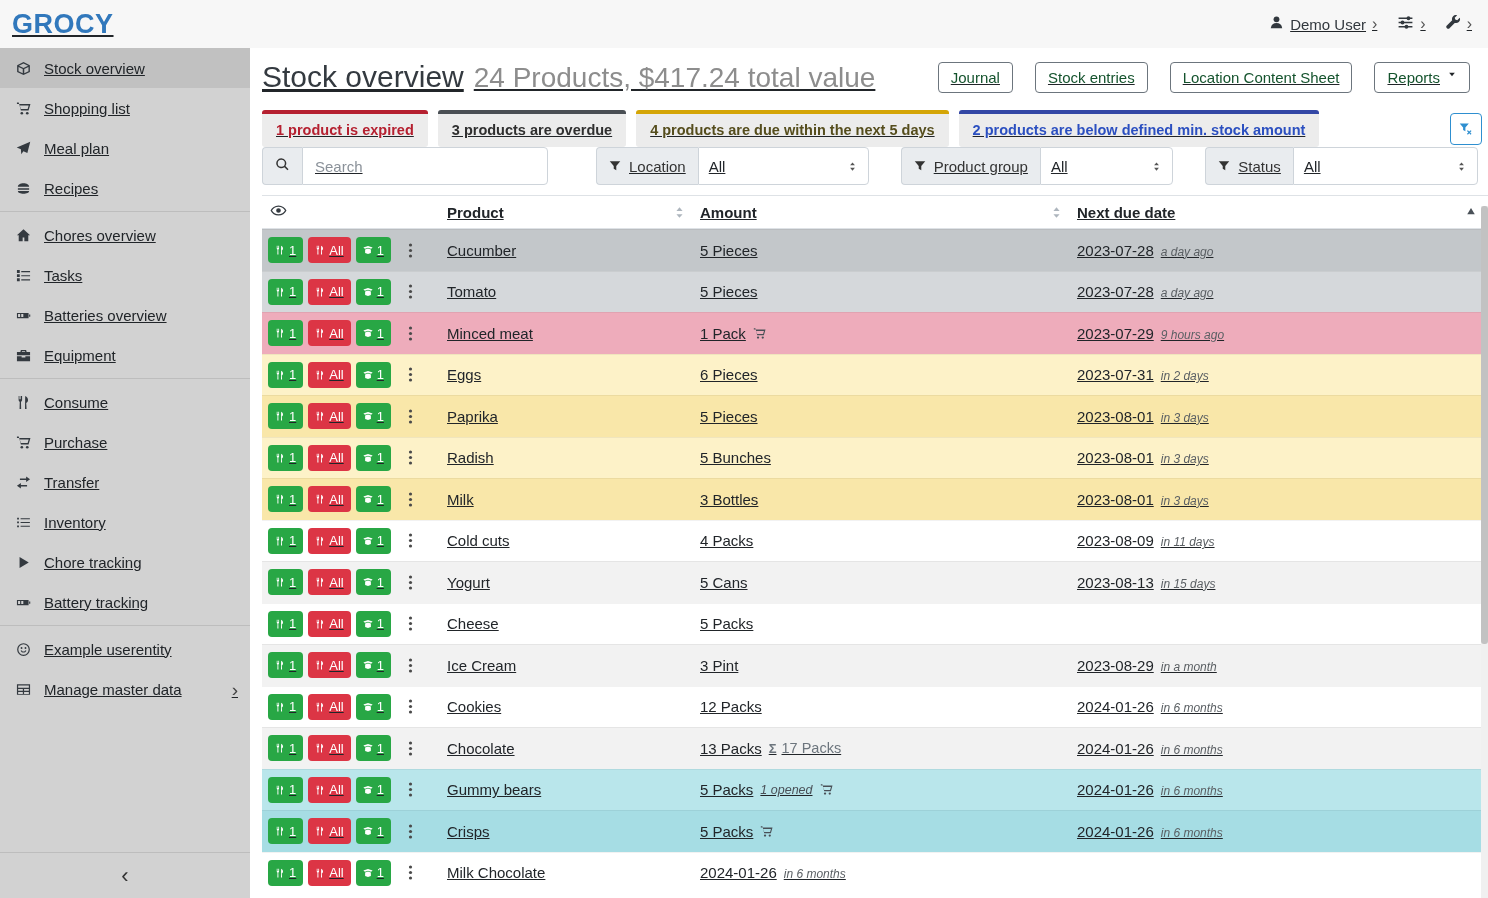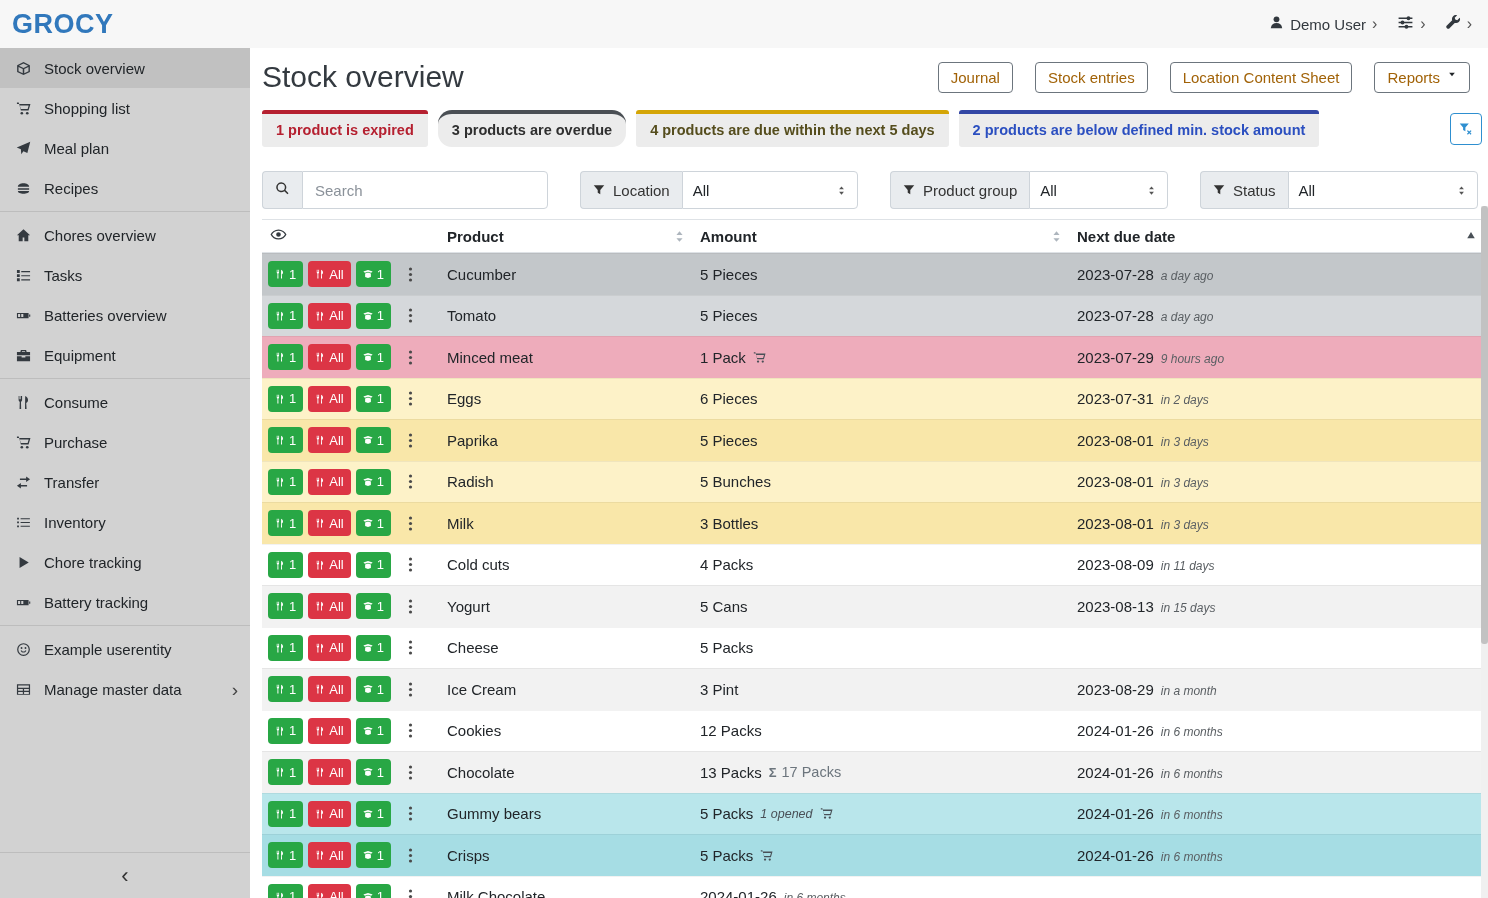--- a/index.html
+++ b/index.html
@@ -2,21 +2,21 @@
 <html><head>
 <meta charset="utf-8">
 <style>
   * { box-sizing: border-box; }
   html,body { margin:0; padding:0; }
   body {
     width:1488px; height:898px; overflow:hidden;
     font-family:"Liberation Sans", sans-serif;
     color:#212529; background:#fff;
   }
-  .app { display:grid; grid-template-columns:250px 1238px; grid-template-rows:48px 850px; width:1488px; height:752px; }
+  .app { display:grid; grid-template-columns:250px 1238px; grid-template-rows:48px 850px; width:1488px; height:752px;text-decoration:underline; }
 
   
   .topbar { grid-column:1/3; background:#f7f7f7; display:flex; align-items:center; padding:0 16px 0 12px; }
   .logo { color:#3178bc; font-weight:800; font-size:27px; letter-spacing:.5px; }
   .topbar-right { margin-left:auto; display:flex; align-items:center; gap:20px; font-size:15px; color:#32383e; }
   .tb-group { display:flex; align-items:center; gap:6px; cursor:pointer; }
   .chev { color:#555; font-size:16px; line-height:1; }
 
   
   .sidebar { background:#d2d2d2; position:relative; overflow:hidden; }
@@ -28,34 +28,34 @@
   .side-divider { border-top:1px solid #bdbdbd; margin:3px 0; }
   .sidebar-collapse { position:absolute; left:0; right:0; bottom:0; height:46px; border-top:1px solid #bdbdbd; display:flex; align-items:center; justify-content:center; font-size:22px; color:#333; cursor:pointer; }
 
   
   .content { background:#fff; padding:8px 0 0 12px; position:relative; overflow:hidden; }
 
   .page-head { display:flex; align-items:center; padding-right:18px; height:42px; }
   h1 { margin:0; font-size:30px; font-weight:500; color:#343a40; display:flex; align-items:baseline; gap:10px; white-space:nowrap; }
   .subtitle { color:#8d8d8d; font-weight:400; font-size:28px; }
   .toolbar { margin-left:auto; display:flex; gap:22px; }
-  .tbtn { background:#fff; border:1px solid #6c757d; border-radius:4px; padding:6px 12px; font-size:15px; color:#a16207; cursor:pointer; display:flex; align-items:flex-start; gap:7px; font-family:inherit; white-space:nowrap; }
+  .tbtn { background:#fff; border:1px solid #6c757d; border-radius:4px; padding:6px 12px; font-size:15px; color:#14532d; cursor:pointer; display:flex; align-items:flex-start; gap:7px; font-family:inherit; white-space:nowrap; }
   .tbtn .caret { display:flex; color:#212529; }
 
   
   .banners { display:flex; gap:10px; margin-top:12px; padding-right:6px; align-items:stretch; }
   .banner { background:#ececec; border-top:4px solid; border-radius:3px; padding:8px 14px 9px; font-size:14.5px; font-weight:700; cursor:pointer; white-space:nowrap; }
   .banner.expired  { border-color:#b52030; color:#b52030; }
-  .banner.overdue  { border-color:#4a4f54; color:#2f2f2f;border-radius:14px; }
+  .banner.overdue  { border-color:#4a4f54; color:#2f2f2f; }
   .banner.due      { border-color:#d4a506; color:#554d1d;text-align:center; }
   .banner.belowmin { border-color:#3347a5; color:#2b4fc0; }
   .clear-filter { margin-left:auto; align-self:center; width:32px; height:32px; border:1px solid #2e8fd0; color:#2e8fd0; background:#fff; border-radius:4px; display:flex; align-items:center; justify-content:center; cursor:pointer; }
 
   
-  .filters { display:flex; gap:32px; margin-top:24px; padding-right:10px; }
+  .filters { display:flex; gap:48px; margin-top:0; padding-right:10px; }
   .igroup { display:flex; height:38px; }
   .search-group { width:286px; flex:none; }
   .fgroup { flex:1; }
   .igroup-pre { background:#e9ecef; border:1px solid #ced4da; border-right:none; border-radius:4px 0 0 4px; display:flex; align-items:center; gap:8px; padding:0 12px; color:#333; font-size:15px; white-space:nowrap; }
   .search-input { flex:1; min-width:0; border:1px solid #ced4da; border-radius:0 4px 4px 0; padding:0 12px; font-size:15px; font-family:inherit; color:#333; outline:none; }
   .search-input::placeholder { color:#8a9199; }
   .fselect { flex:1; background:#fff; border:1px solid #ced4da; border-radius:0 4px 4px 0; display:flex; align-items:center; justify-content:space-between; padding:0 10px; font-size:15px; color:#212529; cursor:pointer; }
   .fselect .scaret { color:#555; display:flex; }
 
   
@@ -279,20 +279,21 @@
     <div class="sidebar-collapse">
       <span>‹</span>
     </div>
   </aside>
 
   <main class="content">
 
     <div class="page-head">
       <h1>
         <span>Stock overview</span>
+        <span class="subtitle">24 Products, $417.24 total value</span>
       </h1>
       <div class="toolbar" id="toolbar">
           <button class="tbtn">
             <span>Journal</span>
           </button>
           <button class="tbtn">
             <span>Stock entries</span>
           </button>
           <button class="tbtn">
             <span>Location Content Sheet</span>

